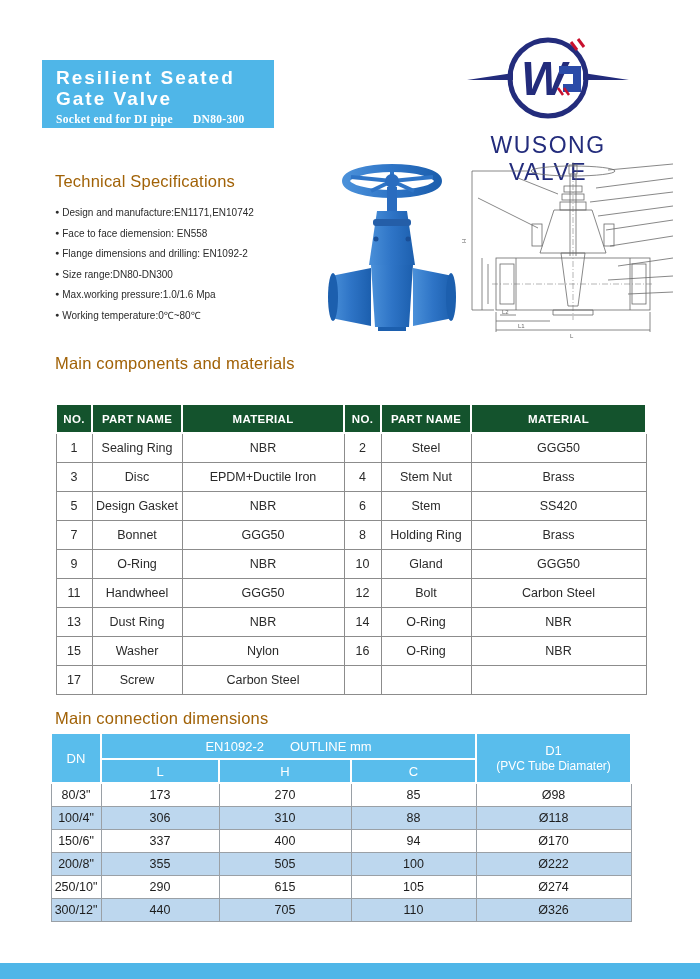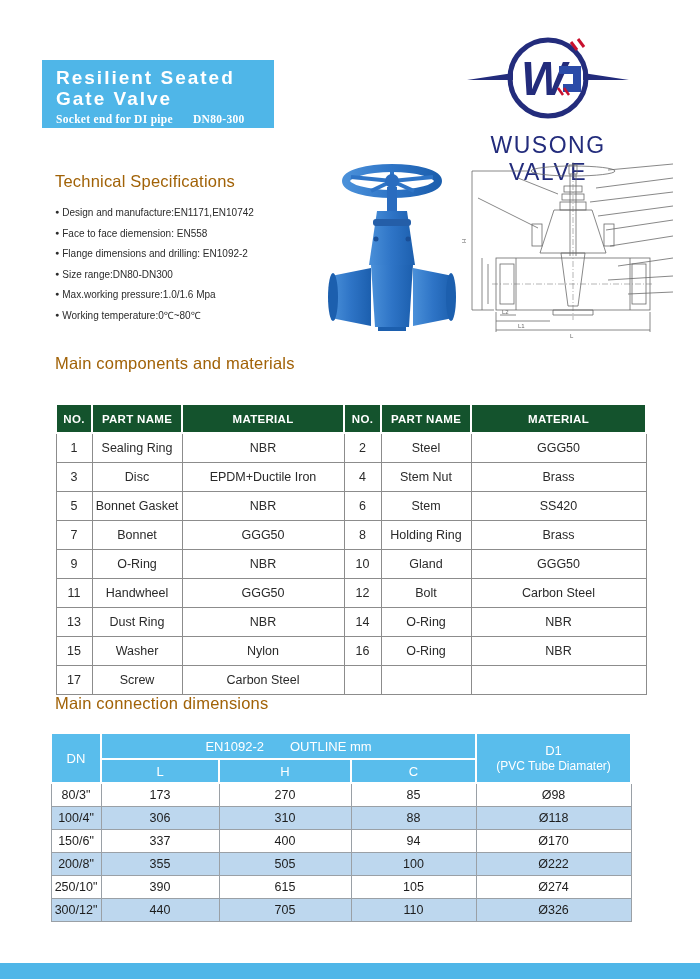--- a/index.html
+++ b/index.html
@@ -13,21 +13,21 @@
   .banner-sub{font-size:11.5px;font-weight:bold;letter-spacing:.3px;margin-top:4px;display:flex;gap:20px;font-family:Liberation Serif, serif;}
 
   
   .logo{position:absolute;left:448px;top:28px;width:200px;text-align:center;}
   .logo-name{font-size:23px;font-weight:normal;color:#232C7C;letter-spacing:1.5px;margin-top:0;}
 
   
   .sec-head{position:absolute;font-size:16.5px;color:#a16207;letter-spacing:.2px;}
   .h-specs{left:55px;top:172px;}
   .h-comp{left:55px;top:354px;}
-  .h-dims{left:55px;top:694px;text-align:center;}
+  .h-dims{left:55px;top:709px;text-align:center;}
 
   
   .specs{position:absolute;left:55px;top:202px;width:275px;margin:0;padding:0;}
   .specs li{list-style:none;font-size:10px;color:#2b2b2b;line-height:19.5px;}
   .specs li::before{content:"●";font-size:7px;margin-right:3px;vertical-align:2px;color:#2b2b2b;}
 
   
   .photo{position:absolute;left:324px;top:161px;}
   .drawing{position:absolute;left:458px;top:158px;}
 
@@ -220,21 +220,21 @@
         <tr>
           <td>3</td>
           <td>Disc</td>
           <td>EPDM+Ductile Iron</td>
           <td>4</td>
           <td>Stem Nut</td>
           <td>Brass</td>
         </tr>
         <tr>
           <td>5</td>
-          <td>Bonnet Gasket</td>
+          <td>Design Gasket</td>
           <td>NBR</td>
           <td>6</td>
           <td>Stem</td>
           <td>SS420</td>
         </tr>
         <tr>
           <td>7</td>
           <td>Bonnet</td>
           <td>GGG50</td>
           <td>8</td>
@@ -334,21 +334,21 @@
         </tr>
         <tr>
           <td>200/8"</td>
           <td>355</td>
           <td>505</td>
           <td>100</td>
           <td>Ø222</td>
         </tr>
         <tr>
           <td>250/10"</td>
-          <td>390</td>
+          <td>290</td>
           <td>615</td>
           <td>105</td>
           <td>Ø274</td>
         </tr>
         <tr>
           <td>300/12"</td>
           <td>440</td>
           <td>705</td>
           <td>110</td>
           <td>Ø326</td>

